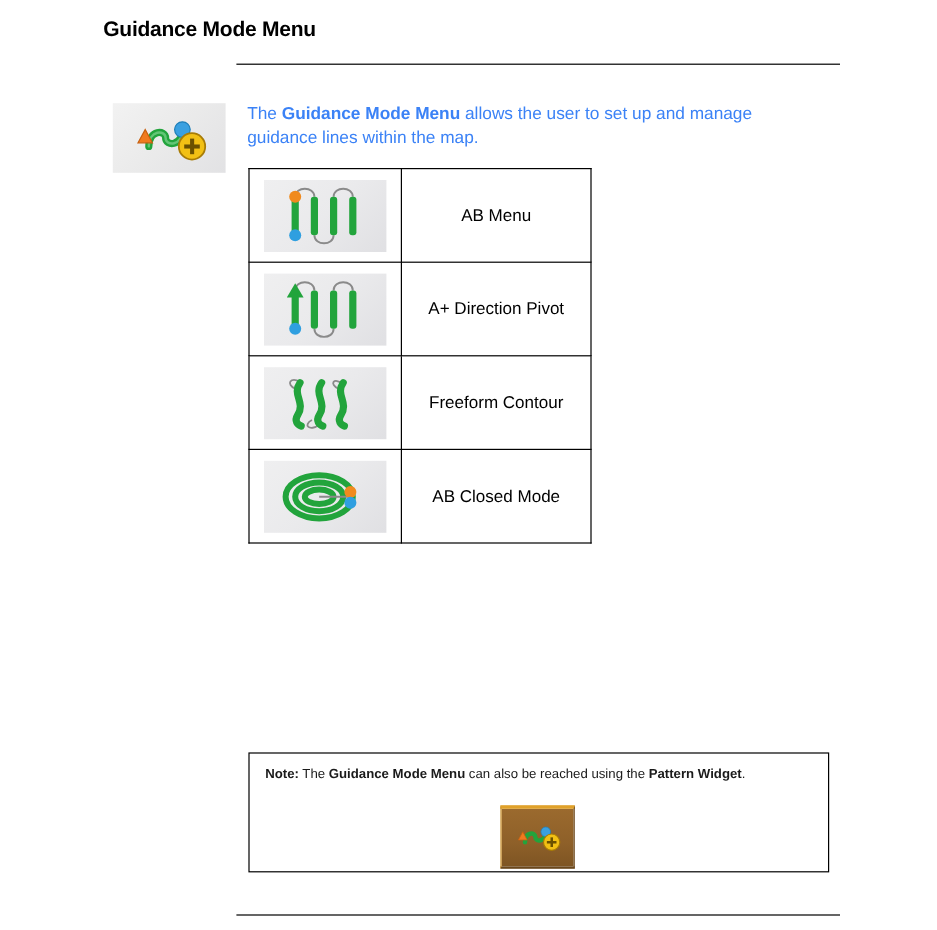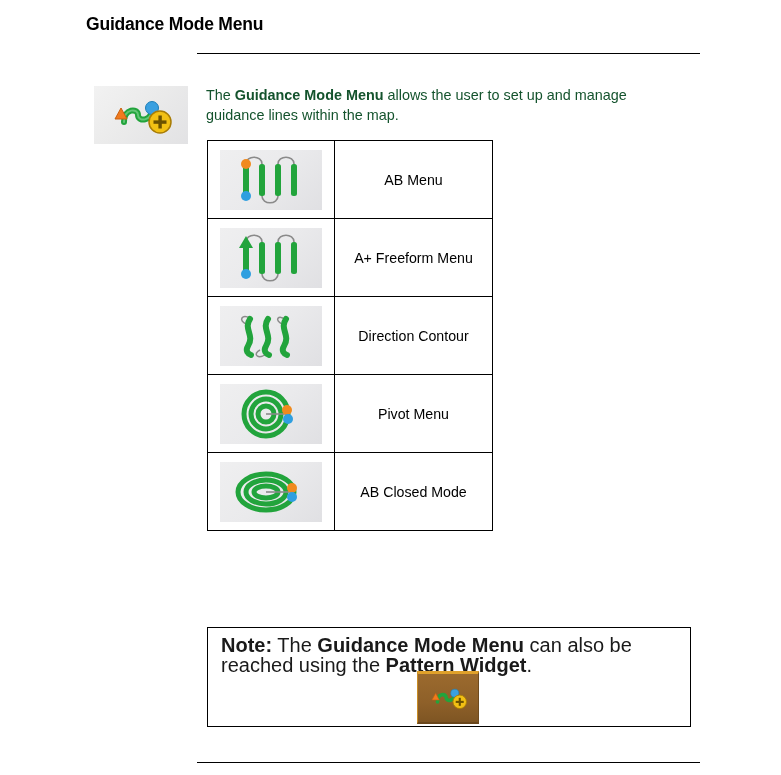--- a/index.html
+++ b/index.html
@@ -54,21 +54,21 @@
   }
 
   
   .intro {
     position: absolute;
     left: 206px;
     top: 85px;
     width: 482px;
     font-size: 14.4px;
     line-height: 20px;
-    color: #14532d;
+    color: #3b82f6;
   }
   .intro b { font-weight: bold; }
 
   
   .mode-table {
     position: absolute;
     left: 207px;
     top: 140px;
     border-collapse: collapse;
     table-layout: fixed;
@@ -108,21 +108,21 @@
     width: 484px;
     height: 100px;
     border: 1.4px solid #000000;
     box-sizing: border-box;
   }
   .note-text {
     position: absolute;
     left: 13px;
     top: 7px;
     width: 458px;
-    font-size: 20px;
+    font-size: 11px;
     line-height: 20px;
     color: #1a1a1a;
   }
   .note-text b { font-weight: bold; }
   .widget-tile {
     position: absolute;
     left: 209px;
     top: 43px;
     width: 62px;
     height: 53px;
@@ -191,55 +191,40 @@
             <path d="M58 14 C58 5 74 5 74 14" fill="none" stroke="#8a8a8a" stroke-width="1.6"></path>
             <rect x="23" y="18" width="6" height="28" rx="2" fill="#22a43c"></rect>
             <polygon points="26,8 33,20 19,20" fill="#22a43c"></polygon>
             <rect x="39" y="14" width="6" height="32" rx="2.5" fill="#22a43c"></rect>
             <rect x="55" y="14" width="6" height="32" rx="2.5" fill="#22a43c"></rect>
             <rect x="71" y="14" width="6" height="32" rx="2.5" fill="#22a43c"></rect>
             <circle cx="26" cy="46" r="5" fill="#2f9fe0"></circle>
           </svg>
         </span>
       </td>
-      <td class="cell-label">A+ Freeform Menu</td>
+      <td class="cell-label">A+ Direction Pivot</td>
     </tr>
 
     <tr>
       <td class="cell-icon">
         <span class="thumb">
           <svg width="102" height="60" viewBox="0 0 102 60">
             <path d="M30 12 C22 8 18 14 26 18" fill="none" stroke="#8a8a8a" stroke-width="1.5"></path>
             <path d="M46 48 C38 54 32 48 40 44" fill="none" stroke="#8a8a8a" stroke-width="1.5"></path>
             <path d="M66 14 C58 8 54 14 62 18" fill="none" stroke="#8a8a8a" stroke-width="1.5"></path>
             <path d="M30 13 C23 23 35 29 28 40 C25 45 28 48 31 49" fill="none" stroke="#22a43c" stroke-width="6" stroke-linecap="round"></path>
             <path d="M48 13 C41 23 53 29 46 40 C43 45 46 48 49 49" fill="none" stroke="#22a43c" stroke-width="6" stroke-linecap="round"></path>
             <path d="M66 13 C59 23 71 29 64 40 C61 45 64 48 67 49" fill="none" stroke="#22a43c" stroke-width="6" stroke-linecap="round"></path>
           </svg>
         </span>
       </td>
-      <td class="cell-label">Direction Contour</td>
-    </tr>
-
-
-    <tr>
-      <td class="cell-icon">
-        <span class="thumb">
-          <svg width="102" height="60" viewBox="0 0 102 60">
-            <circle cx="46" cy="30" r="22" fill="none" stroke="#22a43c" stroke-width="5"></circle>
-            <circle cx="46" cy="30" r="15" fill="none" stroke="#22a43c" stroke-width="5"></circle>
-            <circle cx="46" cy="30" r="8" fill="none" stroke="#22a43c" stroke-width="5"></circle>
-            <path d="M46 30 L68 30" stroke="#8a8a8a" stroke-width="1.6" fill="none"></path>
-            <circle cx="67" cy="26" r="5" fill="#f08a1e"></circle>
-            <circle cx="68" cy="35" r="5" fill="#2f9fe0"></circle>
-          </svg>
-        </span>
-      </td>
-      <td class="cell-label">Pivot Menu</td>
-    </tr>
+      <td class="cell-label">Freeform Contour</td>
+    </tr>
+
+
 
     <tr>
       <td class="cell-icon">
         <span class="thumb">
           <svg width="102" height="60" viewBox="0 0 102 60">
             <ellipse cx="46" cy="30" rx="28" ry="18" fill="none" stroke="#22a43c" stroke-width="5"></ellipse>
             <ellipse cx="46" cy="30" rx="20" ry="12" fill="none" stroke="#22a43c" stroke-width="5"></ellipse>
             <ellipse cx="46" cy="30" rx="12" ry="6" fill="none" stroke="#22a43c" stroke-width="5"></ellipse>
             <path d="M46 30 L72 30" stroke="#8a8a8a" stroke-width="1.6" fill="none"></path>
             <circle cx="72" cy="26" r="5" fill="#f08a1e"></circle>

